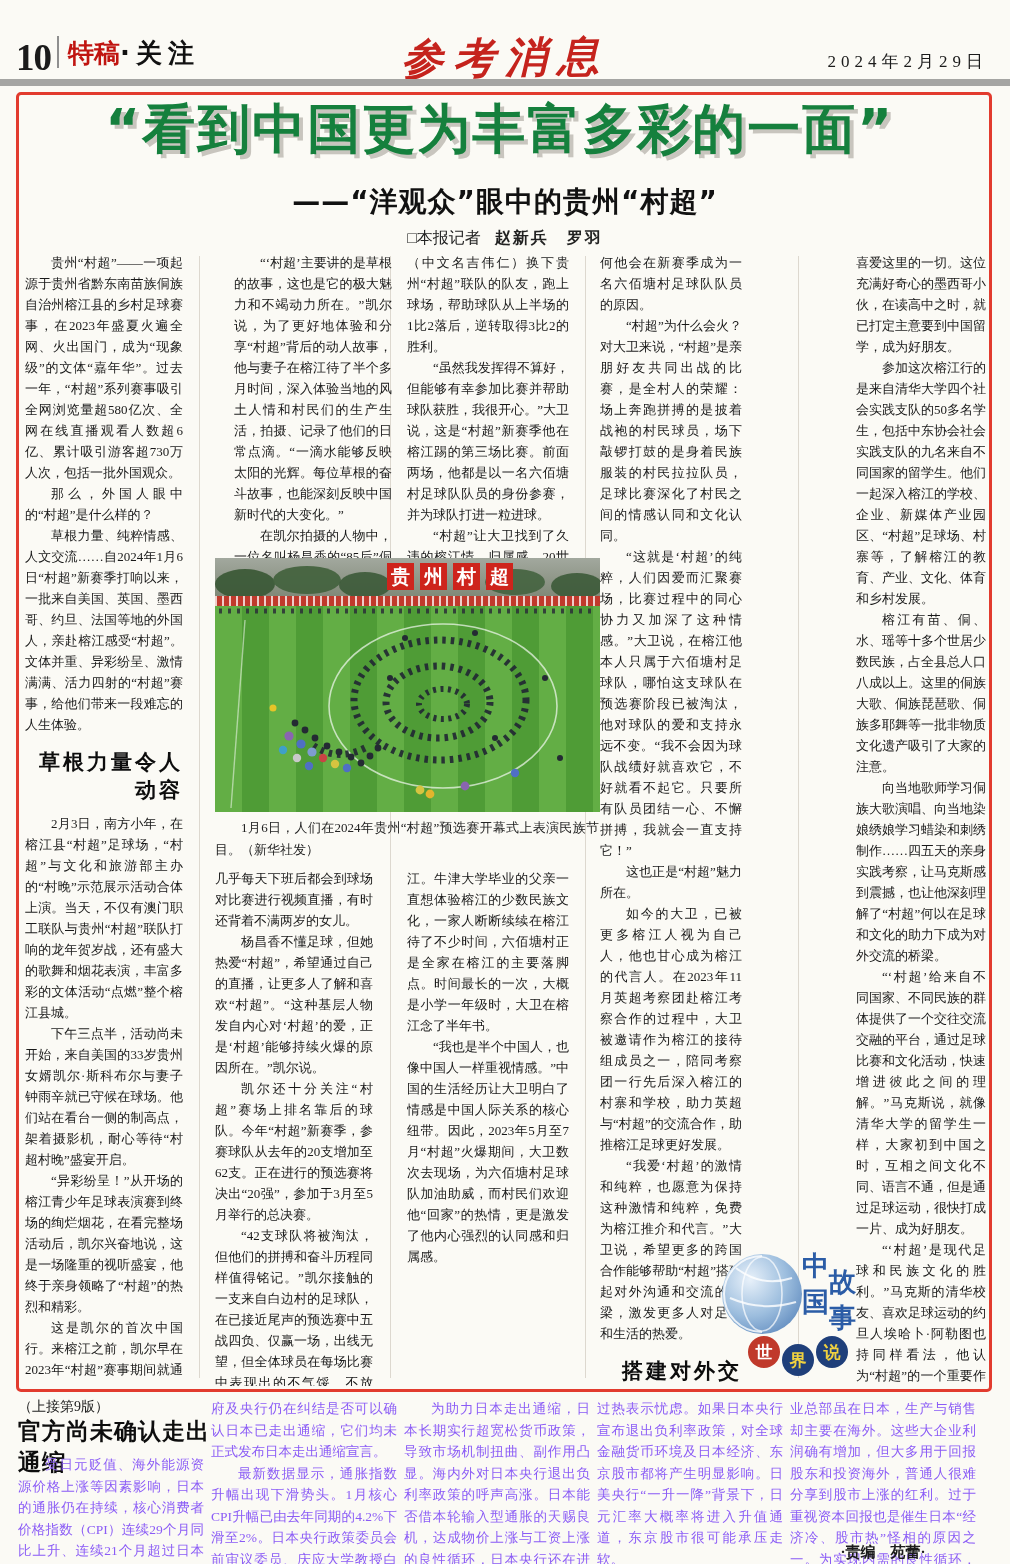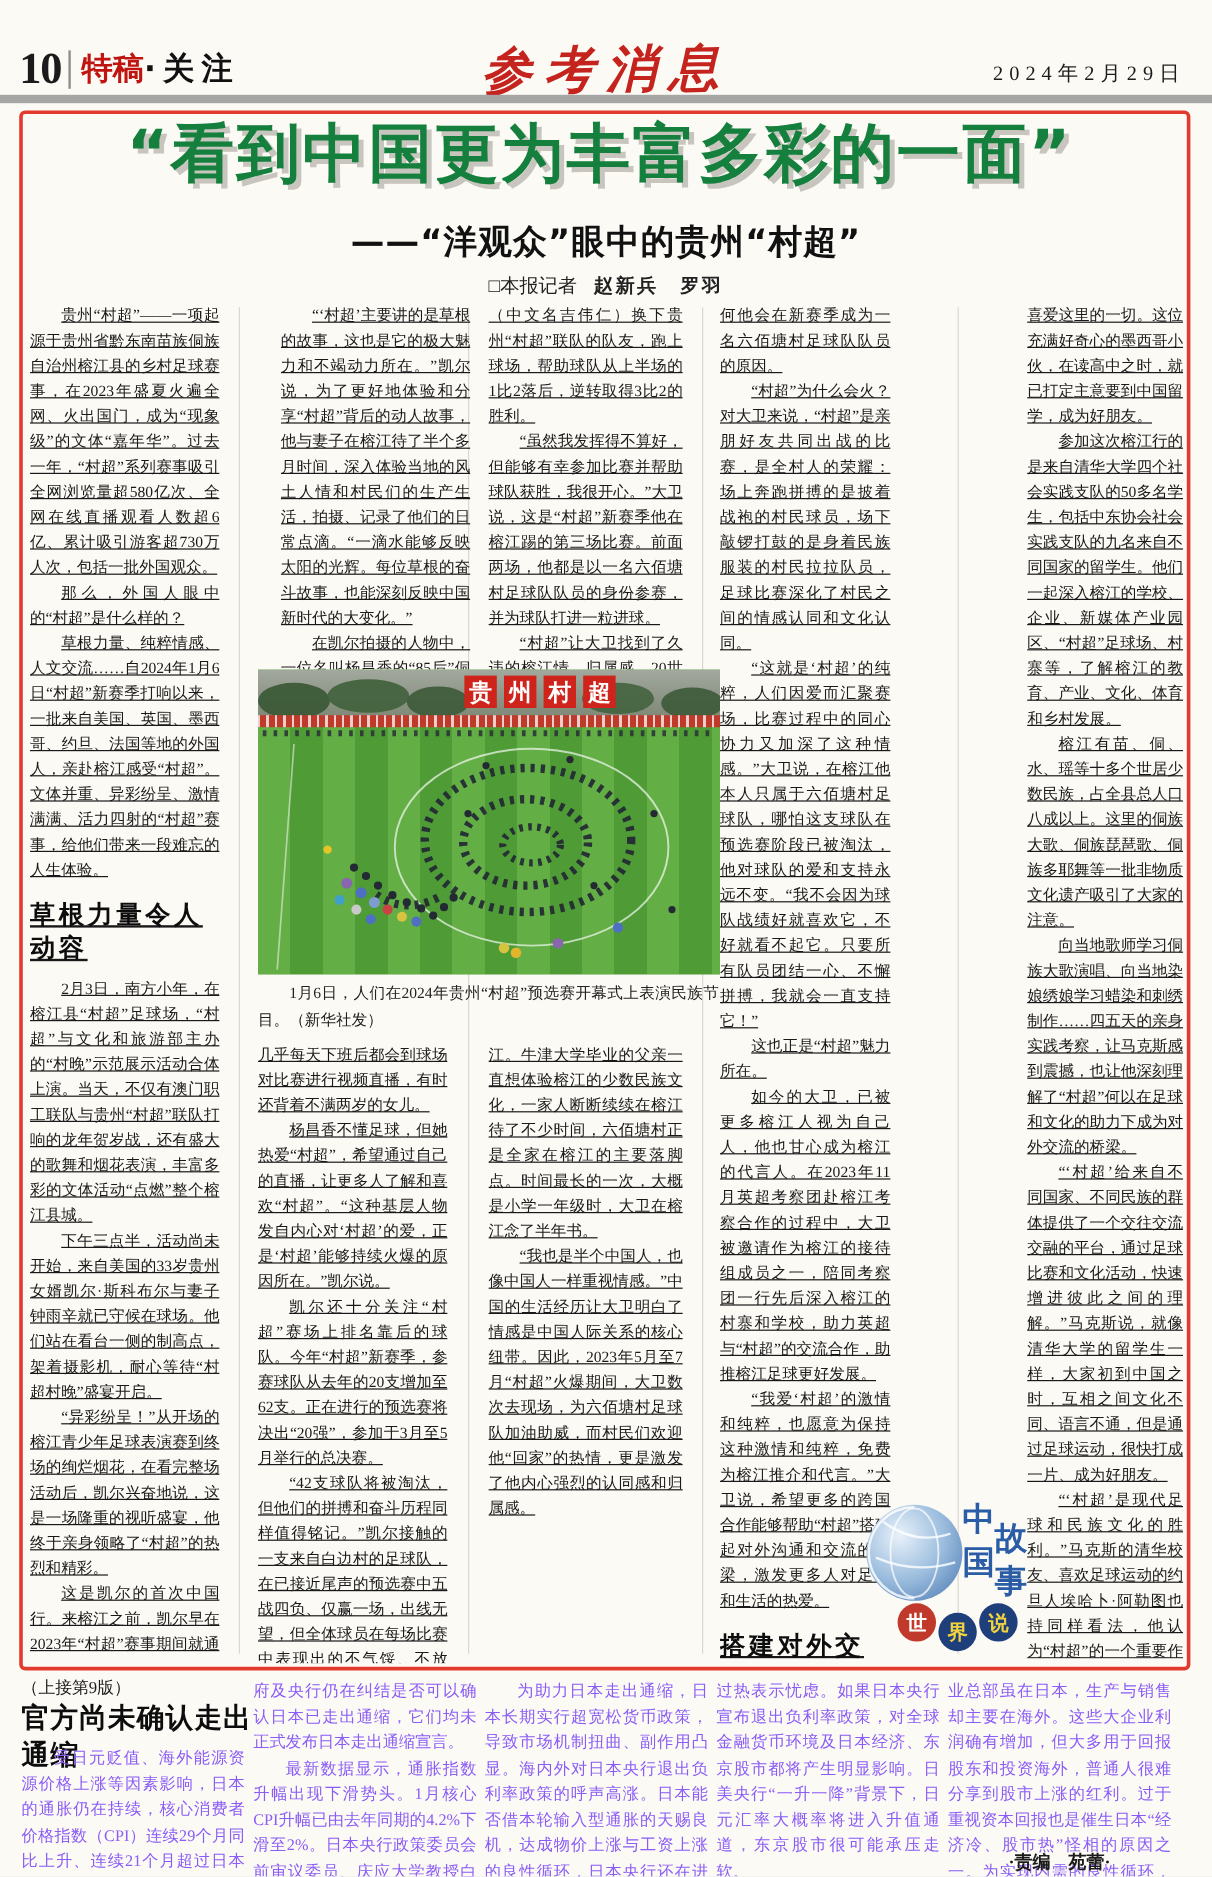--- a/index.html
+++ b/index.html
@@ -1,43 +1,43 @@
 <!DOCTYPE html>
 <html><head>
 <meta charset="utf-8">
 <style>
   html,body{margin:0;padding:0;background:#e8e6e0;}
   .page{position:relative;width:1010px;height:1564px;margin:0 auto;background:#fbfaf5;
         overflow:hidden;font-family:"Liberation Serif","DejaVu Serif",serif;color:#1b1b1b;}
   
-  .edition{position:absolute;left:16px;top:36px;display:flex;align-items:center;}
+  .edition{position:absolute;left:16px;top:36px;display:flex;align-items:flex-start;}
   .page-num{font:bold 37px "Liberation Serif",serif;letter-spacing:-1px;}
   .vbar{width:2px;height:32px;background:#8f8f8f;margin:0 9px 0 6px;}
   .section-red{color:#c01410;font-weight:bold;font-size:26px;font-family:"DejaVu Sans","Liberation Sans",sans-serif;}
   .section-black{color:#111;font-weight:bold;font-size:26px;letter-spacing:6px;font-family:"DejaVu Sans","Liberation Sans",sans-serif;}
   .masthead{position:absolute;left:0;right:0;top:30px;text-align:center;color:#c5231d;
             font:bold italic 42px "DejaVu Serif",serif;letter-spacing:10px;transform:rotate(-1deg);}
   .pub-date{position:absolute;right:22px;top:50px;font-size:17px;letter-spacing:5px;}
   .gray-bar{position:absolute;left:0;top:79px;width:1010px;height:7px;background:#a5a5a3;}
   
   .article-box{position:absolute;left:16px;top:92px;width:970px;height:1294px;
                border:3px solid #e23b2e;border-radius:5px;background:transparent;}
   .headline{position:absolute;left:0;width:894px;top:100px;margin:0;text-align:right;
             font:900 53px/1.1 "DejaVu Sans","Liberation Sans",sans-serif;letter-spacing:2px;color:#15803d;
             text-shadow:4px 4px 0 #c8c5be;}
   .subheadline{position:absolute;left:0;width:1010px;top:183px;margin:0;text-align:center;
                font:bold 28px "DejaVu Sans","Liberation Sans",sans-serif;color:#111;letter-spacing:1px;}
   .byline{position:absolute;left:0;width:1010px;top:228px;text-align:center;font-size:16px;color:#222;}
   .byline b{margin-left:10px;letter-spacing:2px;}
   
   .col{position:absolute;top:252px;font-size:13px;line-height:21px;text-align:justify;
-       overflow:hidden;color:#191919;text-decoration:underline;}
+       overflow:hidden;color:#191919;}
   .para{margin:0;text-indent:2em;}
   .para.cont{text-indent:0;}
-  .sec-head{margin:13px 0 9px;text-indent:0;text-align:left;
+  .sec-head{margin:13px 0 9px;text-indent:0;text-align:right;
             font:bold 21px "DejaVu Sans","Liberation Sans",sans-serif;letter-spacing:3px;color:#0d0d0d;}
   #col1 {left:25px; width:158px;height:1130px;}
   #col2t{left:215px;width:158px;height:306px;margin-left:19px;}
   #col2b{left:215px;top:868px;width:158px;height:518px;}
   #col3t{left:407px;width:162px;height:306px;}
   #col3b{left:407px;top:868px;width:162px;height:518px;}
   #col4 {left:600px;width:190px;height:1130px;}
   #col5 {left:806px;width:180px;height:1130px;}
   .vrule{position:absolute;top:256px;height:1122px;width:1px;background:#ddd8cf;}
   .wrap-right{float:right;width:48px;height:136px;margin-top:998px;}

